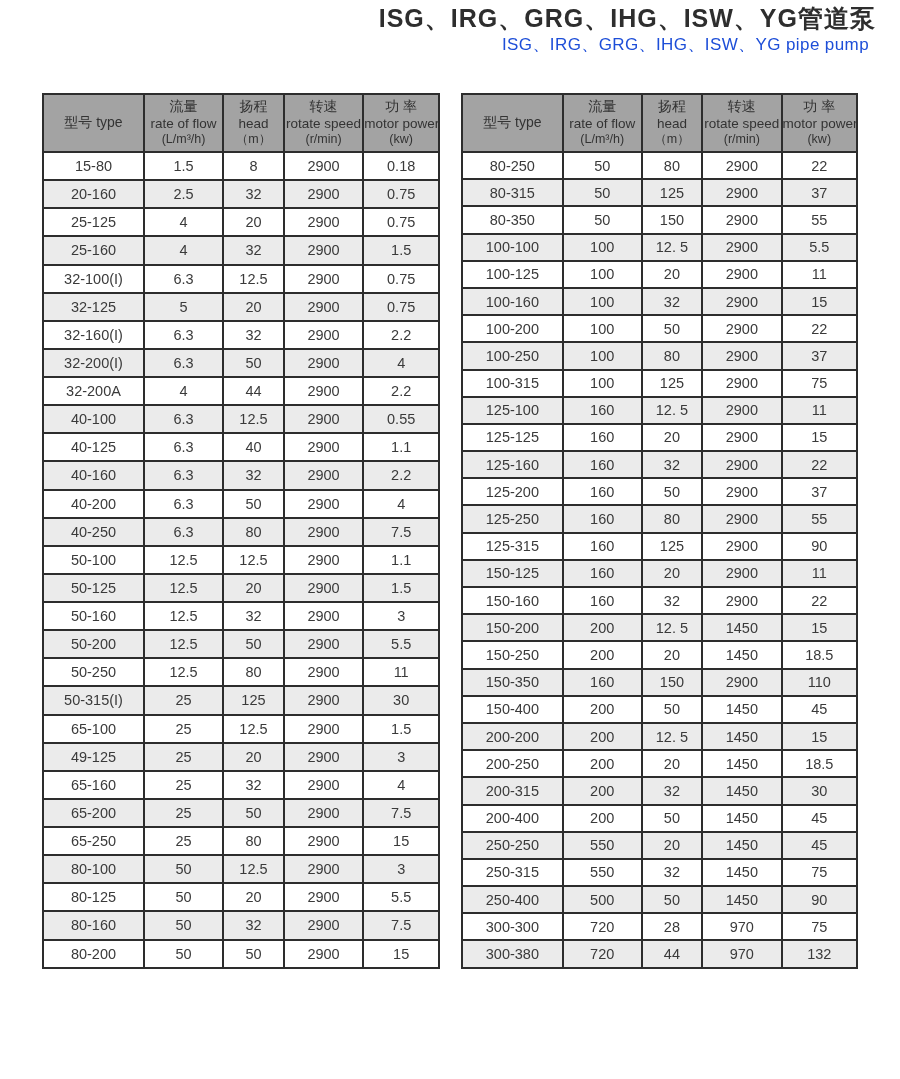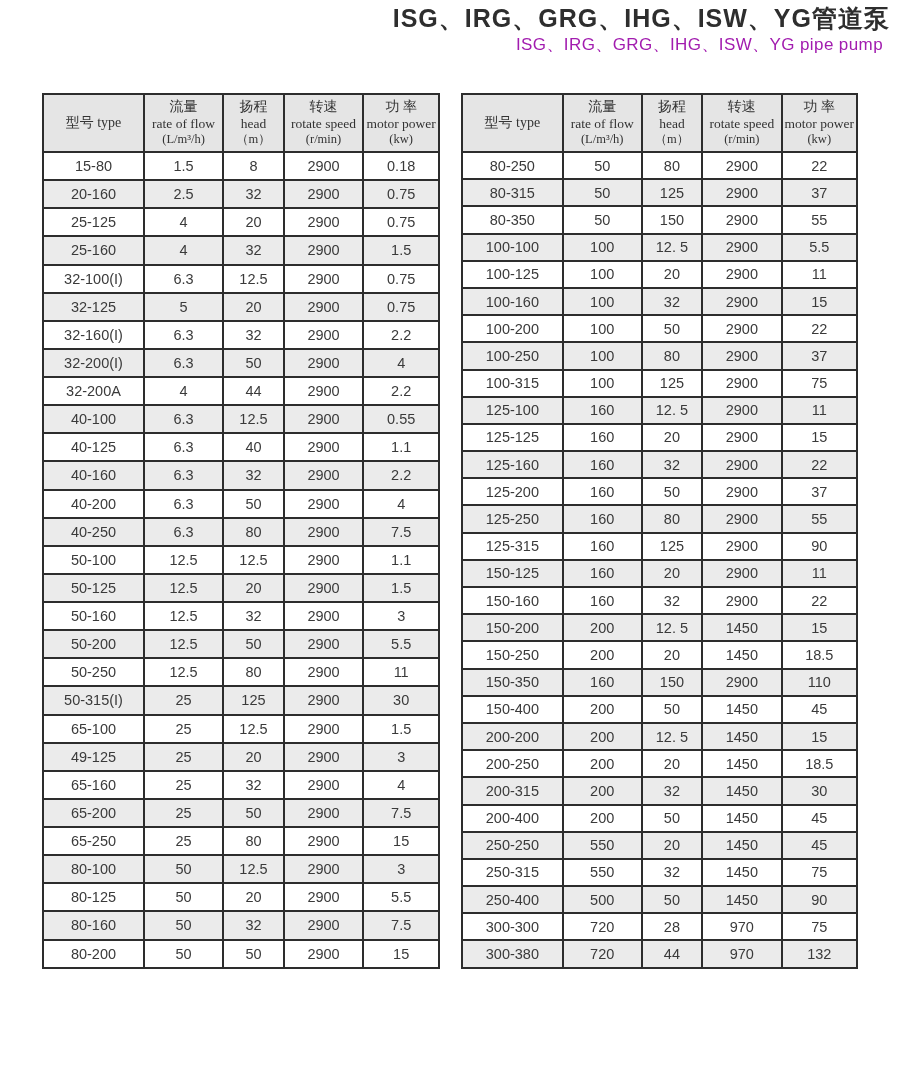--- a/index.html
+++ b/index.html
@@ -11,35 +11,35 @@
   .page {
     position: relative;
     width: 900px;
     height: 1079px;
     background: #ffffff;
     overflow: hidden;
   }
   .title-block {
     position: absolute;
     top: 2px;
-    right: 10px;
+    right: 24px;
     text-align: right;
     color: #2e2e2e;
   }
   .title-zh {
     font-size: 25px;
     font-weight: 600;
     letter-spacing: 1px;
     line-height: 32px;
   }
   .title-en {
     font-size: 17px;
     font-weight: 400;
     letter-spacing: 0.4px;
-    color: #a21caf;
+    color: #1d4ed8;
     line-height: 21px;
     padding-right: 7px;
   }
   .tables-wrap {
     position: absolute;
     top: 93px;
     left: 42px;
     display: flex;
     gap: 21px;
   }
@@ -54,26 +54,25 @@
   table.spec td {
     border: 2px solid #2d2d2d;
     text-align: center;
     vertical-align: middle;
     padding: 0;
     color: #3a3a3a;
     overflow: hidden;
     white-space: nowrap;
   }
   table.spec thead th {
-    background: #e5e5e5;
+    background: #a3a3a3;
     height: 56px;
     font-weight: 400;
     color: #333333;
     line-height: 1.25;
-    font-family: Liberation Serif, serif;
   }
   .h-one  { font-size: 14px; }
   .h-zh   { font-size: 14px; }
   .h-en   { font-size: 13.5px; }
   .h-unit { font-size: 12.5px; }
   table.spec tbody td {
     height: 25.2px;
     font-size: 14.5px;
     background: #ffffff;
   }

